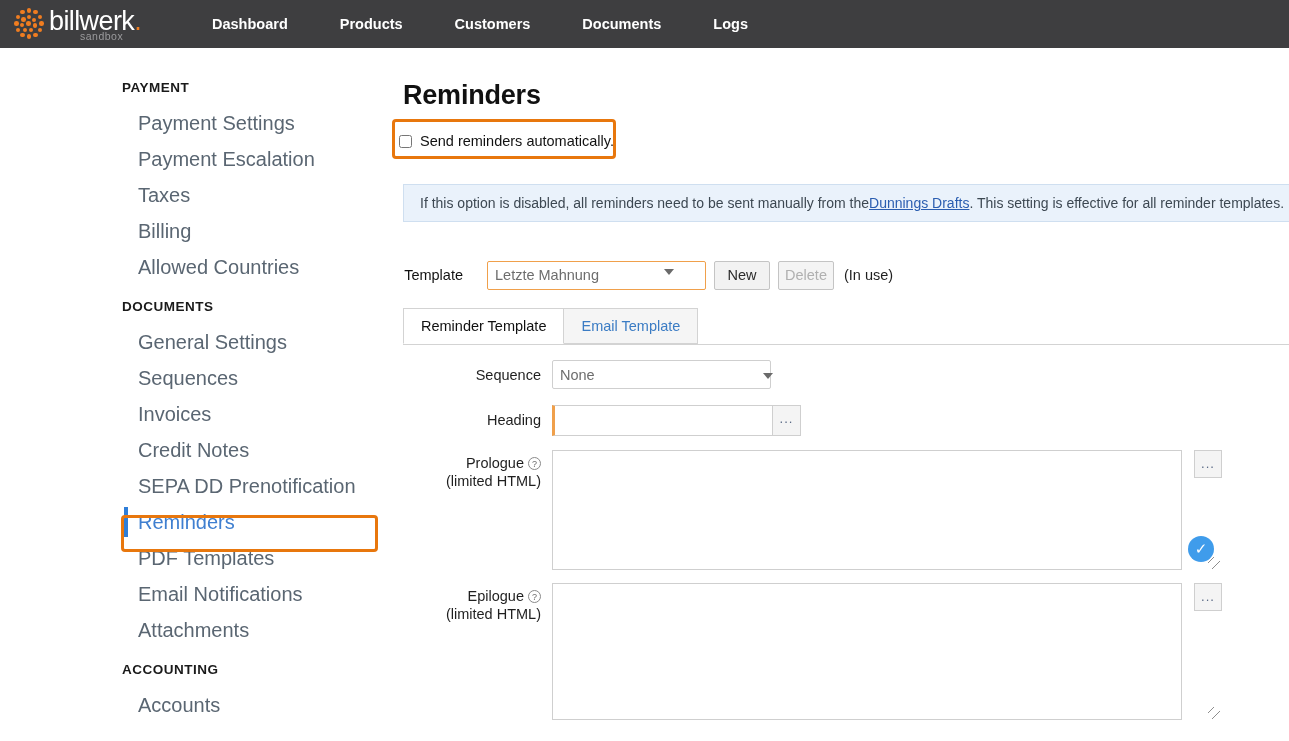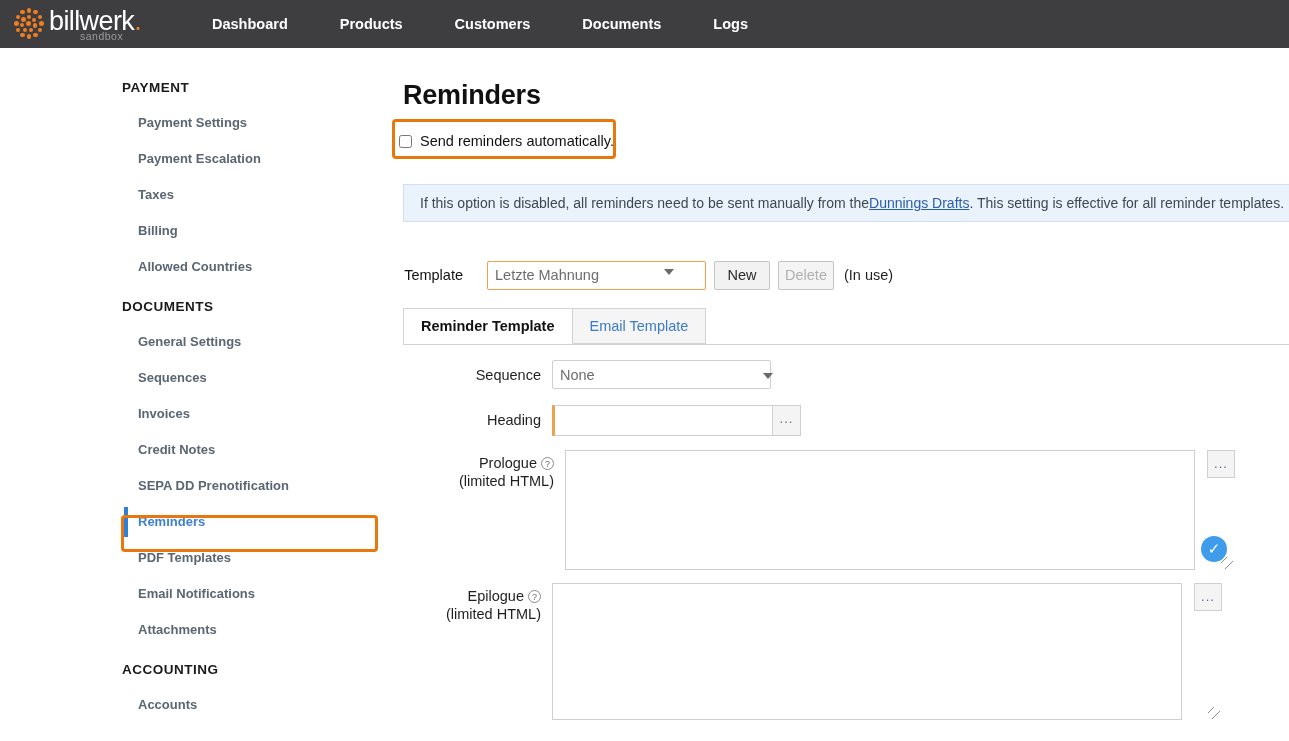--- a/index.html
+++ b/index.html
@@ -54,25 +54,24 @@
     background: #ffffff;
     padding-top: 32px;
   }
   .side-group {
     color: #1a1a1a; font-size: 13.5px; font-weight: bold;
     letter-spacing: 0.5px; padding: 0 0 0 122px; margin-bottom: 10px;
   }
   .side-group.gap { margin-top: 14px; }
   .side-item {
     display: block; position: relative;
-    color: #5a6672; font-size: 13px;
+    color: #5a6672; font-size: 20px;
     padding: 9px 0 9px 138px;
     text-decoration: none;
     line-height: 18px;
-    font-weight: bold;
   }
   .side-item.active { color: #3f7fd0; }
   .side-item.active::before {
     content: ""; position: absolute; left: 124px; top: 3px;
     width: 4px; height: 30px; background: #2f7ed8;
   }
   
   #ann-reminders {
     position: absolute; left: 121px; top: 515px;
     width: 257px; height: 37px;
@@ -160,21 +159,21 @@
   .tab {
     height: 36px; line-height: 35px;
     padding: 0 17px;
     font-size: 14.5px;
     border: 1px solid #d3d3d3;
     background: #f5f5f5; color: #3b7cc4;
     margin-right: -1px;
     cursor: pointer;
   }
   .tab.active {
-    background: #ffffff; color: #111; font-weight: bold;
+    background: #ffffff; color: #111; font-weight: normal;
     border-bottom: 1px solid #ffffff;
     position: relative; z-index: 2;
   }
 
   
   .frow { position: absolute; display: flex; }
   .flabel {
     width: 160px; text-align: right;
     font-size: 14.5px; color: #1f1f1f;
     padding-right: 11px; line-height: 18px;
@@ -214,21 +213,21 @@
   }
   .dots-btn {
     width: 28px; height: 31px;
     border: 1px solid #cfcfcf; border-left: none;
     background: #f4f4f4;
     color: #5a6a86; font-size: 13px;
     line-height: 26px; text-align: center;
     cursor: pointer; letter-spacing: 1px;
   }
 
-  #prol-row { left: 13px; top: 402px; align-items: flex-start; }
+  #prol-row { left: 0px; top: 402px; align-items: flex-start; }
   #epil-row { left: 0px; top: 535px; align-items: flex-start; }
   .ta-wrap { position: relative; display: flex; align-items: flex-start; }
   textarea.rich {
     width: 630px;
     border: 1px solid #cfcfcf; background: #fff;
     font-family: "Liberation Sans", sans-serif;
     font-size: 14px; resize: none; padding: 4px 6px;
     border-radius: 0;
   }
   #prol-ta { height: 120px; }

